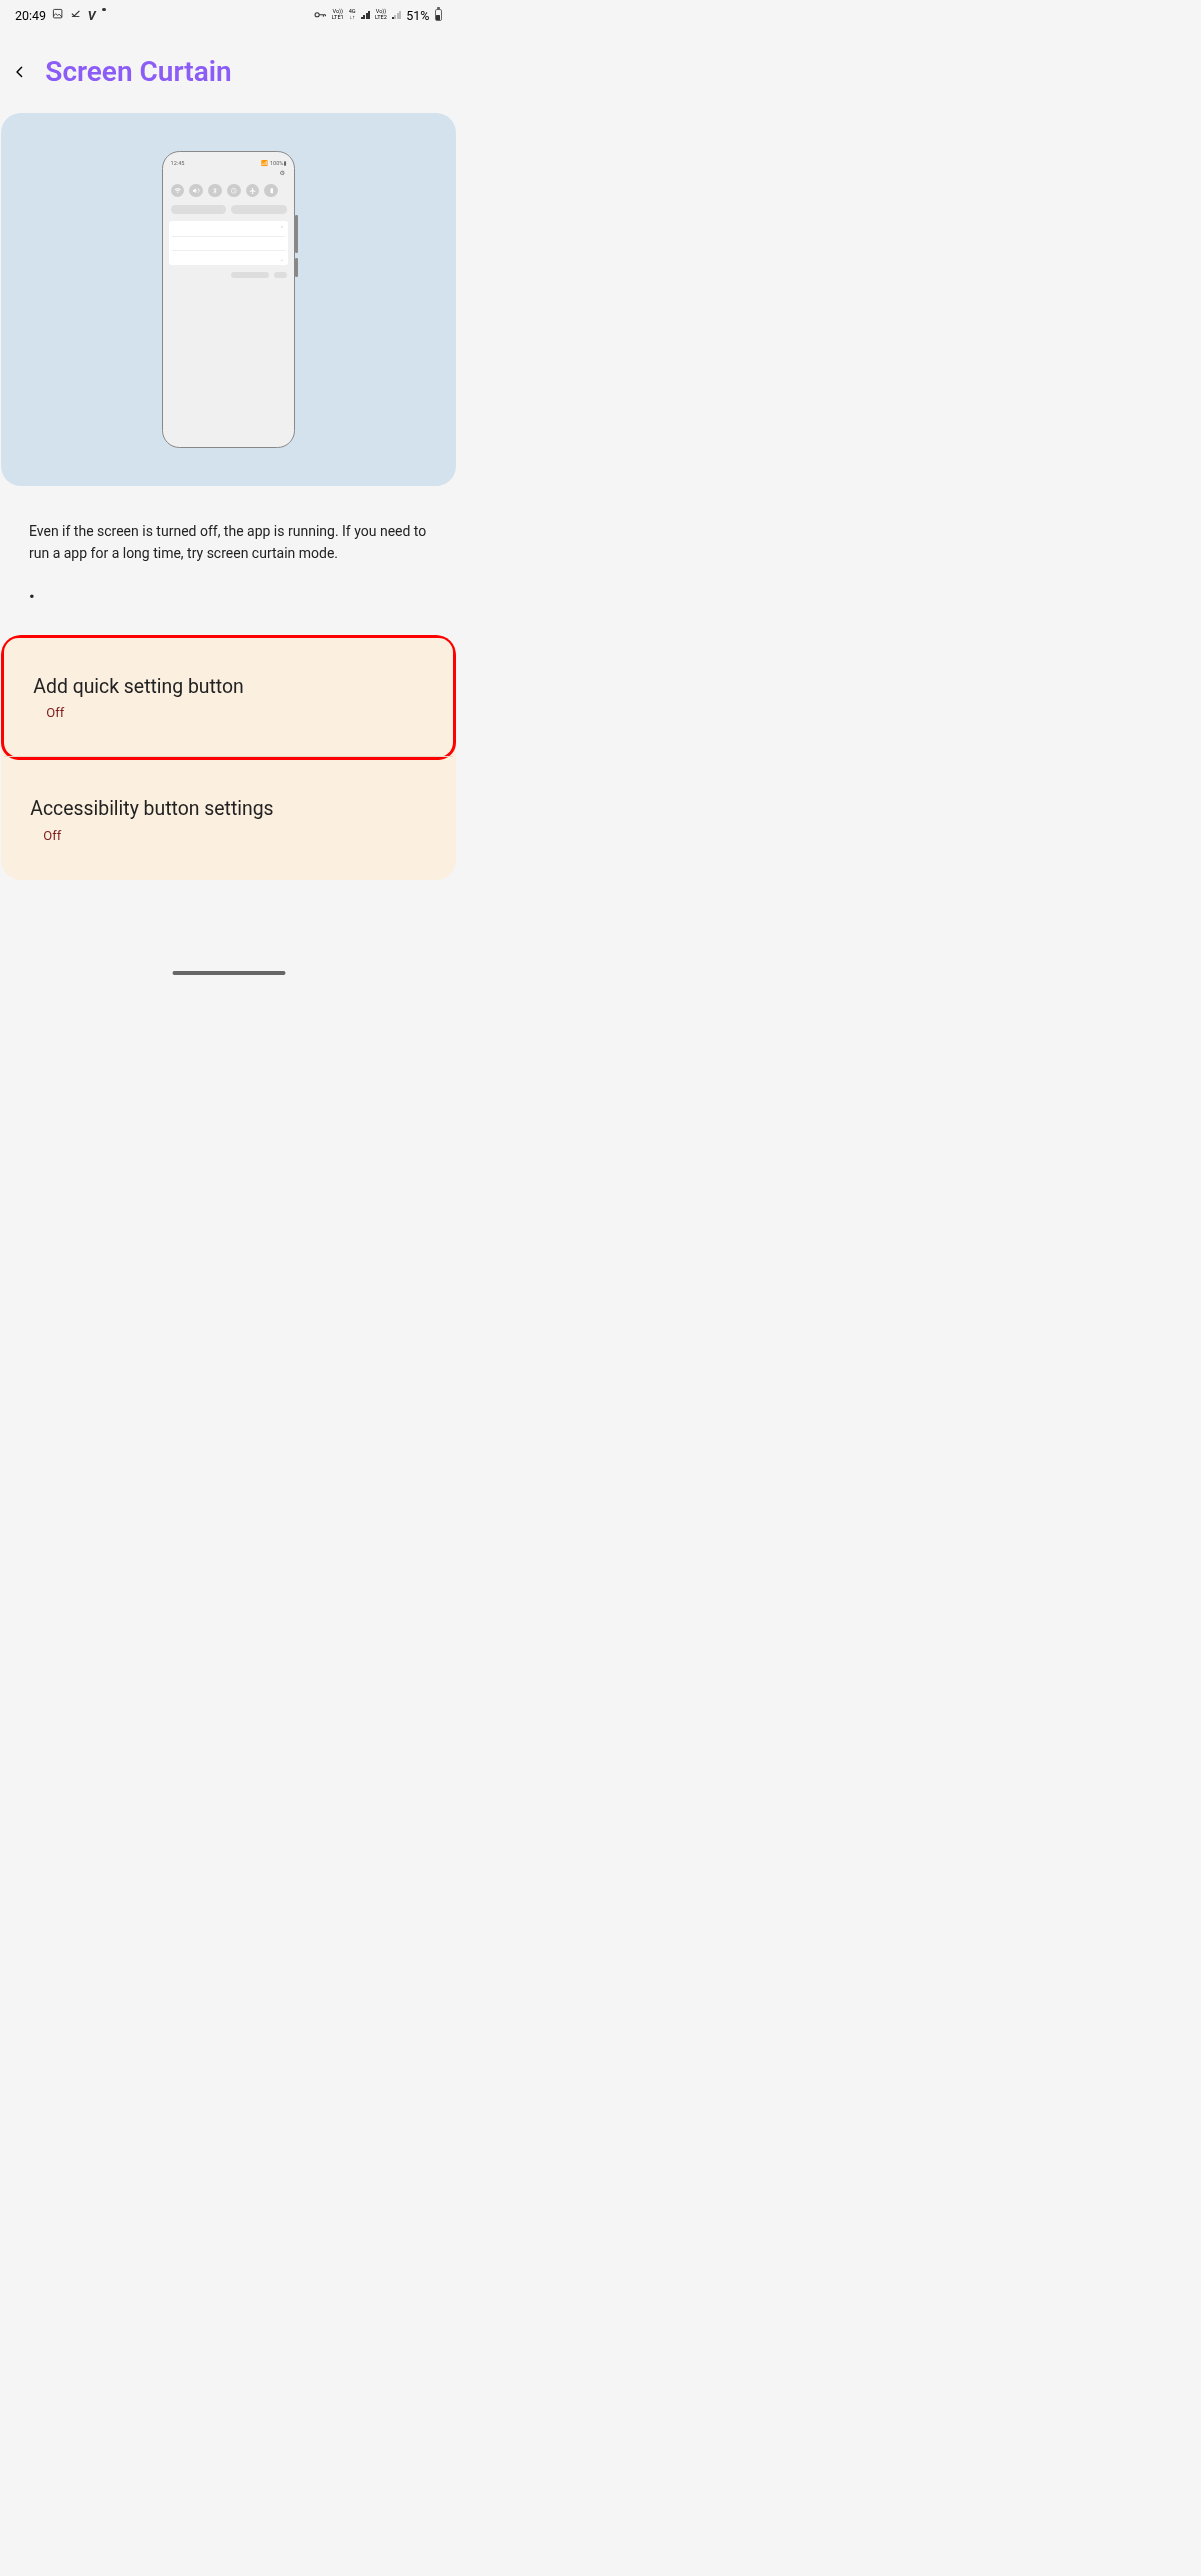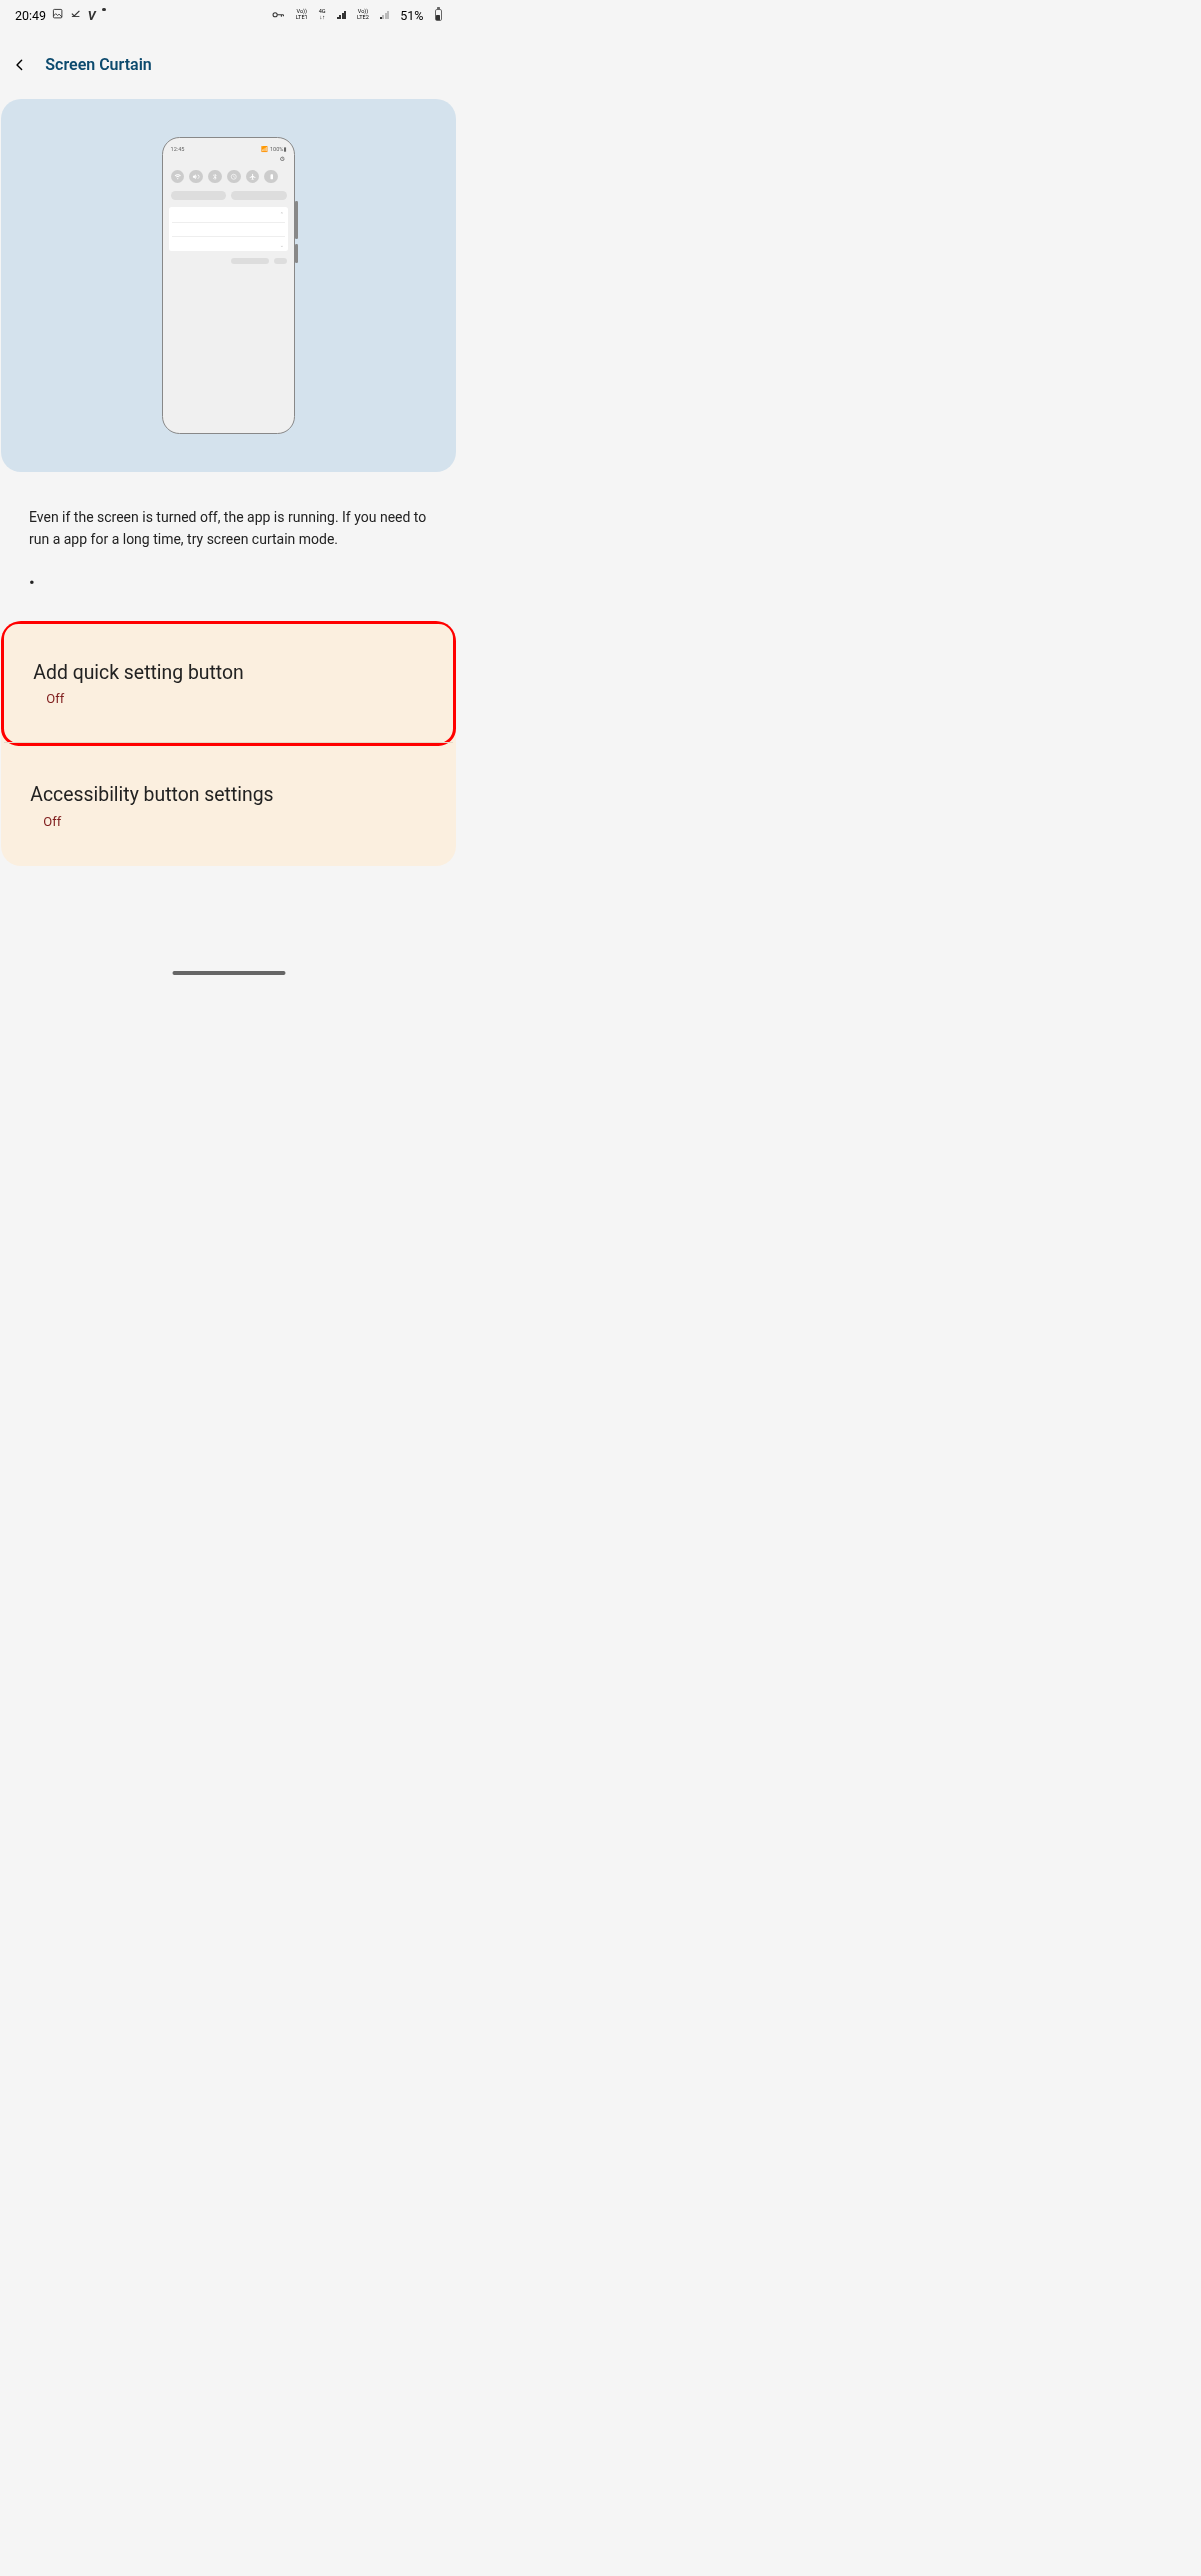--- a/index.html
+++ b/index.html
@@ -21,21 +21,21 @@
       color: #000;
     }
     .status-left {
       display: flex;
       align-items: flex-start;
       gap: 6.3px;
     }
     .status-right {
       display: flex;
       align-items: center;
-      gap: 11px;
+      gap: 5px;
     }
     .status-icon {
       font-size: 10px;
       color: #333;
     }
     .tiny-text {
       font-size: 5.6px;
       line-height: 1;
       text-align: center;
     }
@@ -73,23 +73,23 @@
       padding: 25px 12.5px 25px 12.5px;
       gap: 19px;
     }
     .back-btn {
       width: 13.8px;
       height: 13.8px;
       cursor: pointer;
     }
     .back-btn svg { width: 100%; height: 100%; }
     .page-title {
-      font-size: 16px;
+      font-size: 28px;
       font-weight: 600;
-      color: #0c4a6e;
+      color: #8b5cf6;
     }
     .preview-card {
       background: #d4e2ed;
       border-radius: 20px;
       margin: 0 1.3px;
       padding: 38px 12.5px;
       display: flex;
       justify-content: center;
       align-items: center;
     }

